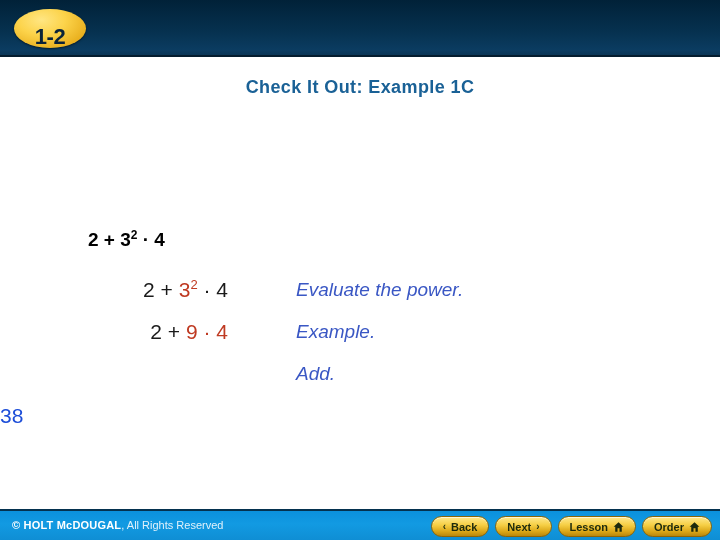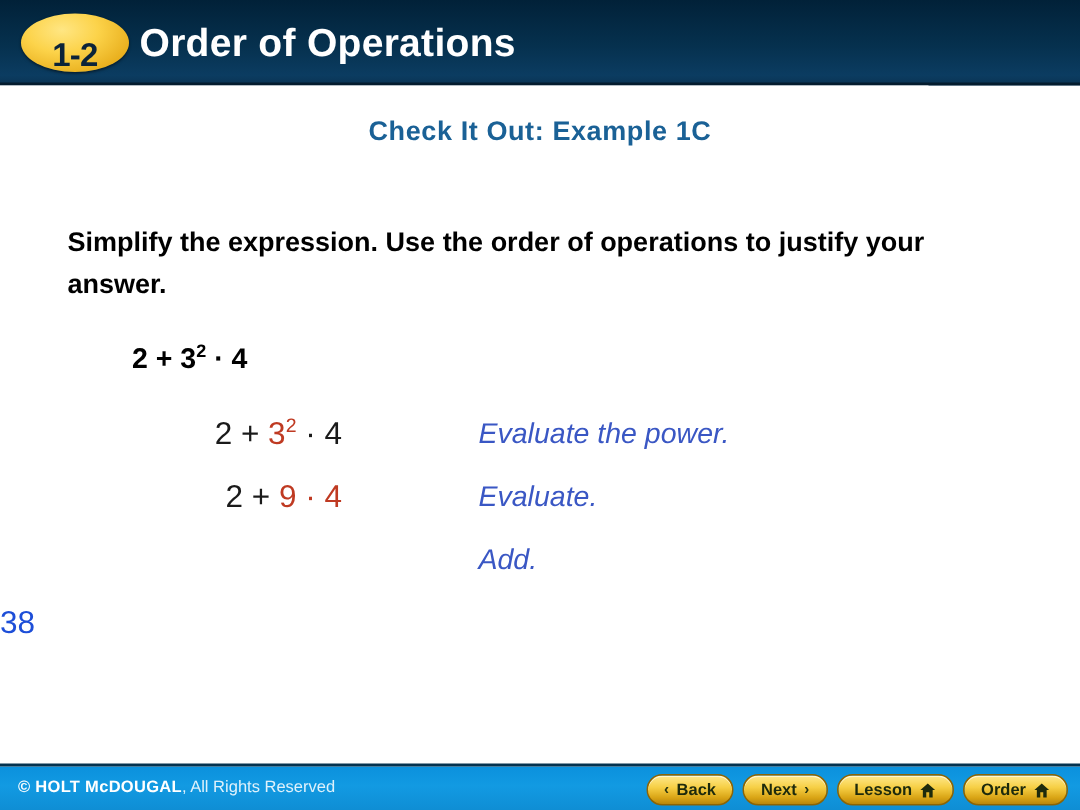--- a/index.html
+++ b/index.html
@@ -90,21 +90,21 @@
     text-align:right;
     font-size:21px; color:#1a1a1a;
     white-space:nowrap;
     line-height:30px;
   }
   .step-expr .sup { font-size:13px; vertical-align:super; line-height:0; }
   .hl { color:#bf3a22; }
   .step-note {
     position:absolute; left:296px; top:0;
     font-size:19px; font-style:italic; color:#3a57c4;
-    white-space:nowrap; line-height:30px;margin-left:23px;
+    white-space:nowrap; line-height:30px;
   }
   .answer-row { position:relative; height:40px; }
   .answer {
     position:absolute; left:0; top:0;
     width:205px; text-align:left;
     font-size:21px; color:#1d4ed8; line-height:30px;
   }
 
   
   .footer {
@@ -141,47 +141,45 @@
 </style>
 </head>
 <body>
 
 <div class="slide">
 
   <div class="header">
     <div class="badge">
       <span class="badge-label">1-2</span>
     </div>
-    <div class="header-title">Order of Operations</div>
   </div>
 
   <div class="body-area">
 
     <div class="example-heading">Check It Out: Example 1C</div>
 
-    <div class="prompt">Simplify the expression. Use the order of operations to justify your answer.</div>
 
     <div class="main-expr">
       <span>2 + 3</span><span class="sup">2</span><span> · 4</span>
     </div>
 
     <div class="steps">
 
       <div class="step-row">
         <div class="step-expr">
           <span>2 + </span><span class="hl">3</span><span class="hl sup">2</span><span> · 4</span>
         </div>
         <div class="step-note">Evaluate the power.</div>
       </div>
 
       <div class="step-row">
         <div class="step-expr">
           <span>2 + </span><span class="hl">9 · 4</span><span class="hl sup"></span><span></span>
         </div>
-        <div class="step-note">Evaluate.</div>
+        <div class="step-note">Example.</div>
       </div>
 
       <div class="step-row">
         <div class="step-note">Add.</div>
       </div>
 
       <div class="answer-row">
         <div class="answer">38</div>
       </div>
 

